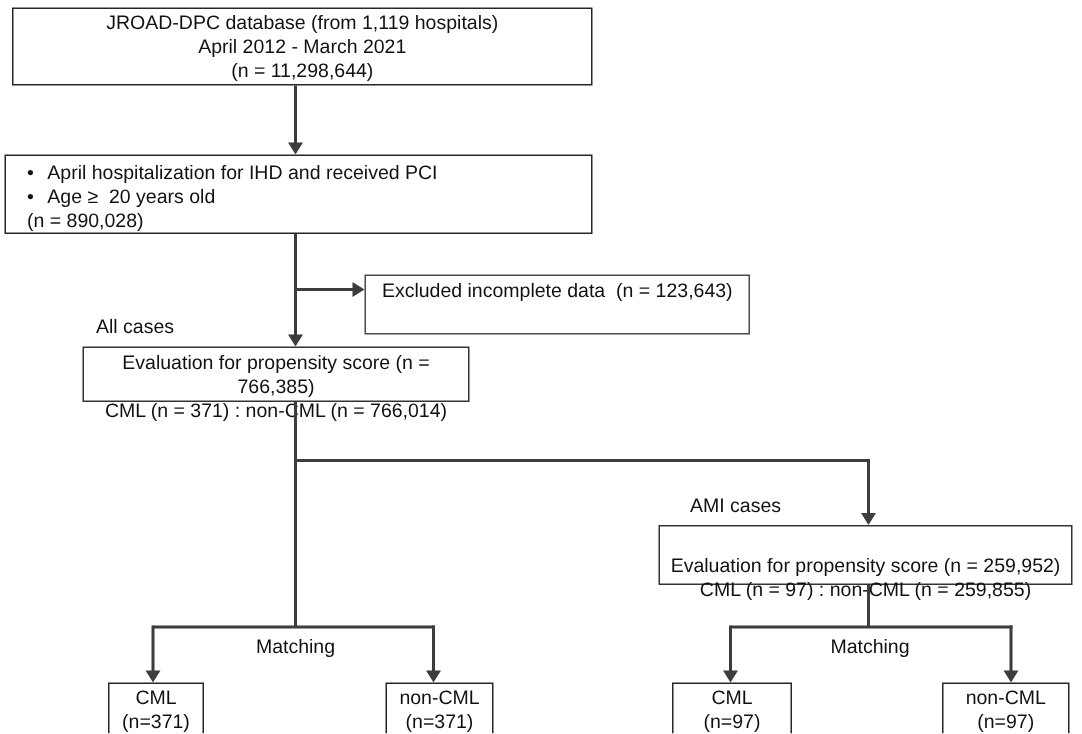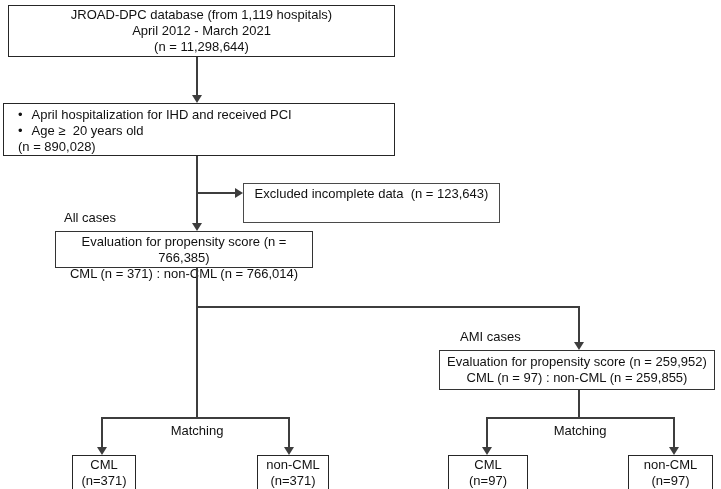--- a/index.html
+++ b/index.html
@@ -15,21 +15,21 @@
   .arr-right{position:absolute;width:0;height:0;border-top:5px solid transparent;
              border-bottom:5px solid transparent;border-left:8px solid #3d3d3d;}
   .flabel{position:absolute;white-space:nowrap;}
 
   #box-database{left:8px;top:5px;width:387px;height:52px;padding-top:1px;}
   #box-criteria{left:3px;top:103px;width:392px;height:53px;text-align:left;padding:3px 10px 0 14px;}
   .bullet-row{display:flex;gap:9px;align-items:flex-start;}
   .criteria-n{text-align:left;}
   #box-excluded{left:243px;top:183px;width:257px;height:40px;line-height:19px;border-width:1px;border-color:#4a4a4a;}
   #box-eval-all{left:55px;top:231px;width:258px;height:37px;padding-top:2px;border-width:1px;border-color:#333;}
-  #box-eval-ami{left:439px;top:350px;width:276px;height:40px;padding-top:3px;border-width:1px;border-color:#333;}
+  #box-eval-ami{left:439px;top:350px;width:276px;height:40px;padding-top:18px;border-width:1px;border-color:#333;}
   #box-cml-all{left:72px;top:455px;width:64px;height:40px;padding-top:1px;}
   #box-noncml-all{left:257px;top:455px;width:72px;height:40px;padding-top:1px;}
   #box-cml-ami{left:448px;top:455px;width:80px;height:40px;padding-top:1px;}
   #box-noncml-ami{left:628px;top:455px;width:85px;height:40px;padding-top:1px;}
 
   #label-all-cases{left:64px;top:210px;}
   #label-ami-cases{left:448px;top:329px;margin-left:12px;}
   #label-matching-left{left:147px;top:423px;width:100px;text-align:center;}
   #label-matching-right{left:530px;top:423px;width:100px;text-align:center;}
 

